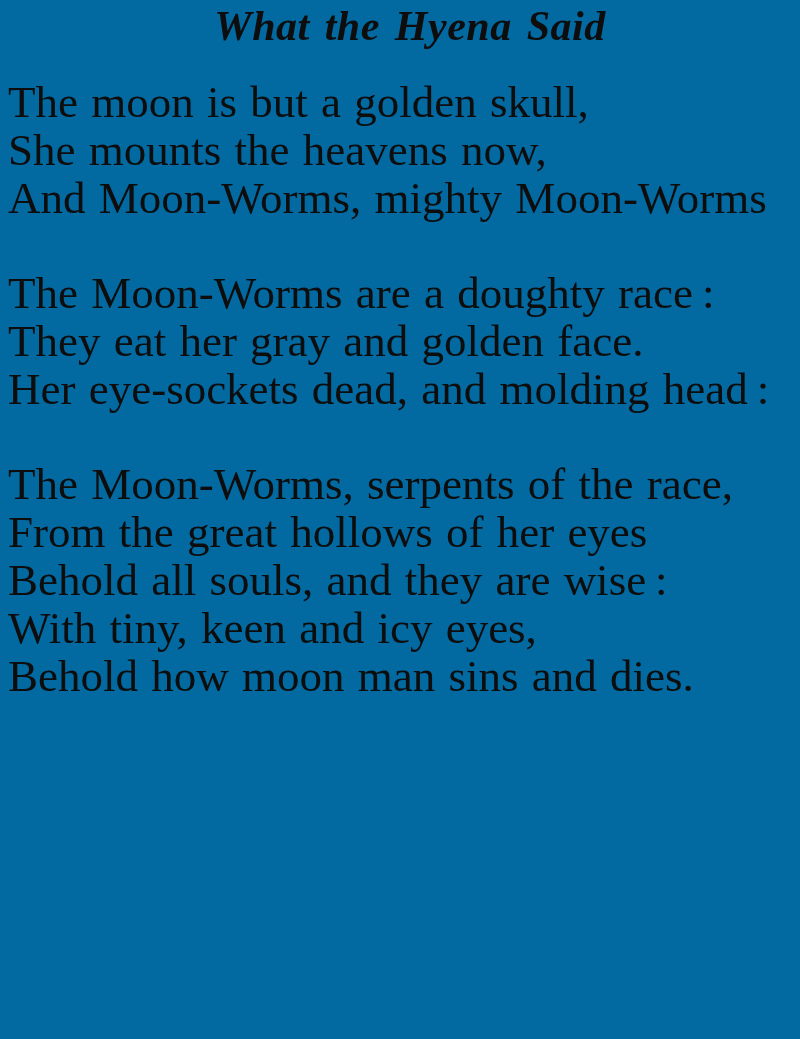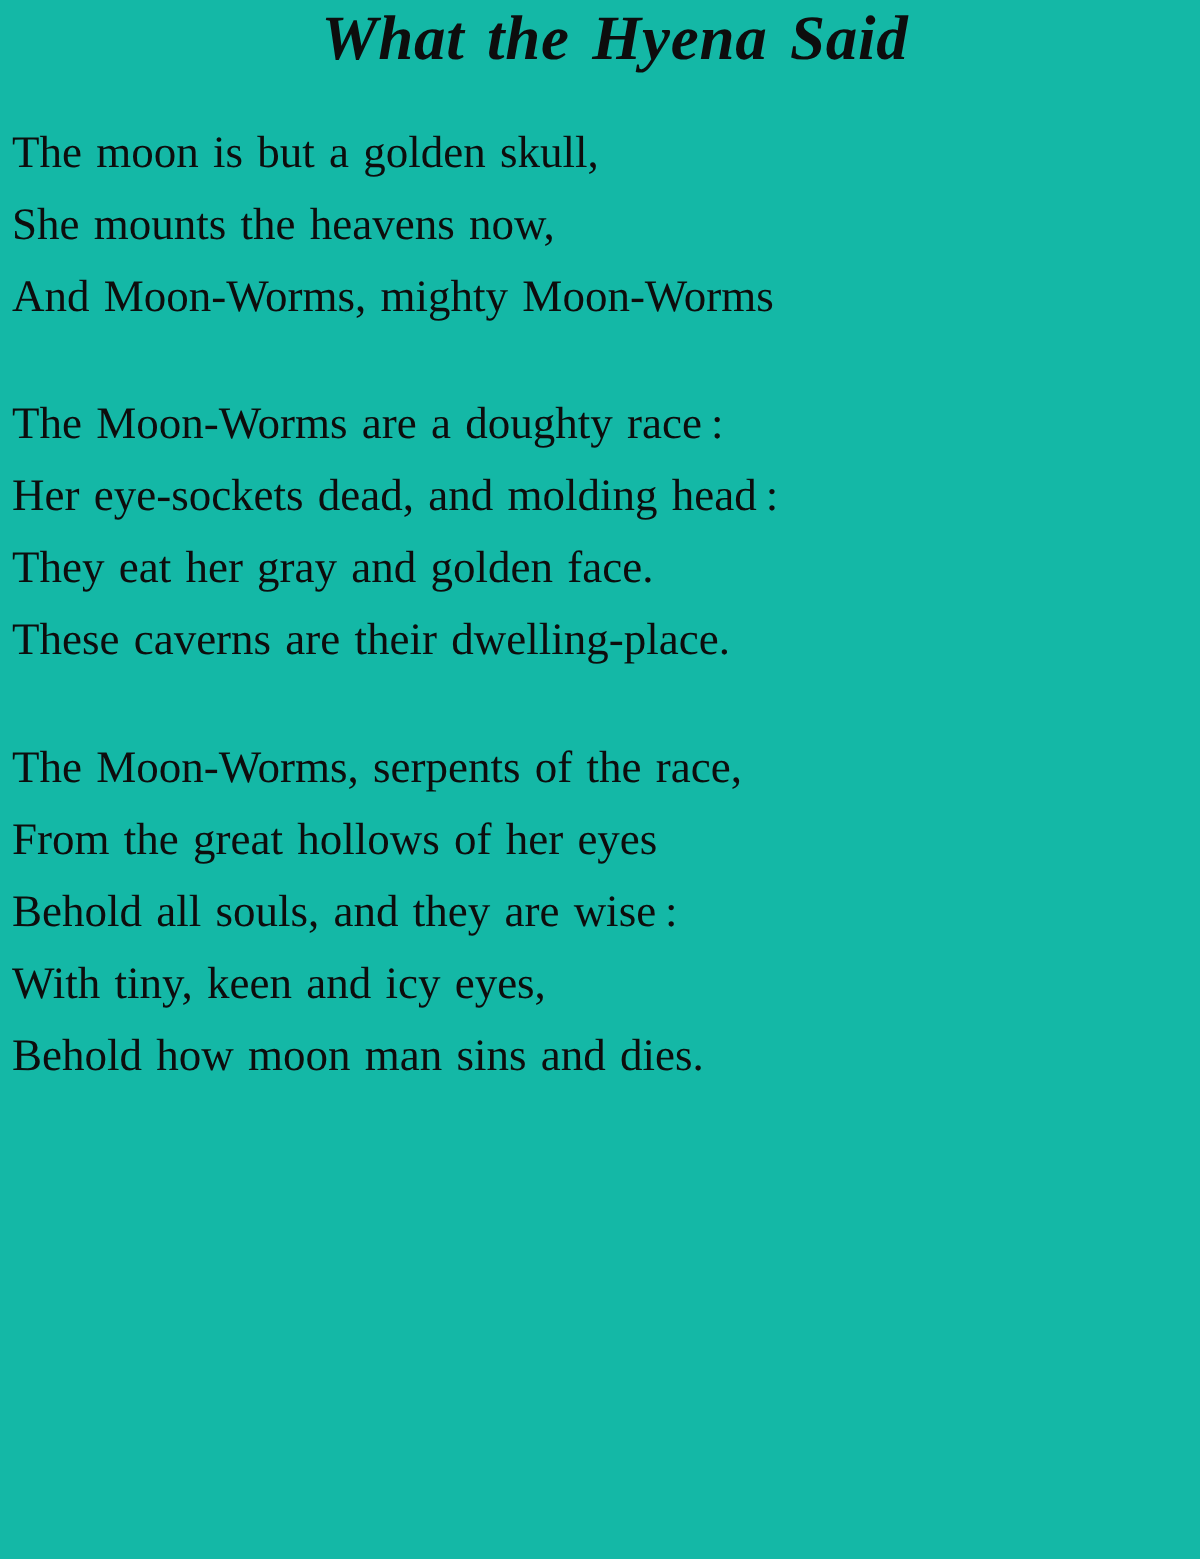--- a/index.html
+++ b/index.html
@@ -9,21 +9,21 @@
   body {
     width: 800px;
     height: 1039px;
     background: #ffffff;
     overflow: hidden;
   }
   .page {
     position: relative;
     width: 800px;
     height: 1039px;
-    background: #14b8a6;
+    background: #0369a1;
     color: #0d0d0d;
     font-family: "Liberation Serif", "DejaVu Serif", serif;
     overflow: hidden;
   }
   .title {
     margin: 2px 0 0 0;
     padding-left: 20px;
     font-size: 42px;
     line-height: 48px;
     font-weight: bold;
@@ -34,25 +34,25 @@
     white-space: nowrap;
   }
   .poem {
     margin-top: 28px;
     padding-left: 8px;
   }
   .stanza {
     margin: 0;
   }
   .stanza + .stanza {
-    margin-top: 37px;
+    margin-top: 47px;
   }
   .line {
     margin: 0;
-    font-size: 30px;
+    font-size: 45px;
     line-height: 48px;
     font-weight: normal;
     word-spacing: 2px;
     white-space: nowrap;
   }
 </style>
 </head>
 <body>
 
 <div class="page">
@@ -62,23 +62,22 @@
   <div class="poem">
 
     <div class="stanza">
       <p class="line">The moon is but a golden skull,</p>
       <p class="line">She mounts the heavens now,</p>
       <p class="line">And Moon-Worms, mighty Moon-Worms</p>
     </div>
 
     <div class="stanza">
       <p class="line">The Moon-Worms are a doughty race :</p>
+      <p class="line">They eat her gray and golden face.</p>
       <p class="line">Her eye-sockets dead, and molding head :</p>
-      <p class="line">They eat her gray and golden face.</p>
-      <p class="line">These caverns are their dwelling-place.</p>
     </div>
 
     <div class="stanza">
       <p class="line">The Moon-Worms, serpents of the race,</p>
       <p class="line">From the great hollows of her eyes</p>
       <p class="line">Behold all souls, and they are wise :</p>
       <p class="line">With tiny, keen and icy eyes,</p>
       <p class="line">Behold how moon man sins and dies.</p>
     </div>
 

